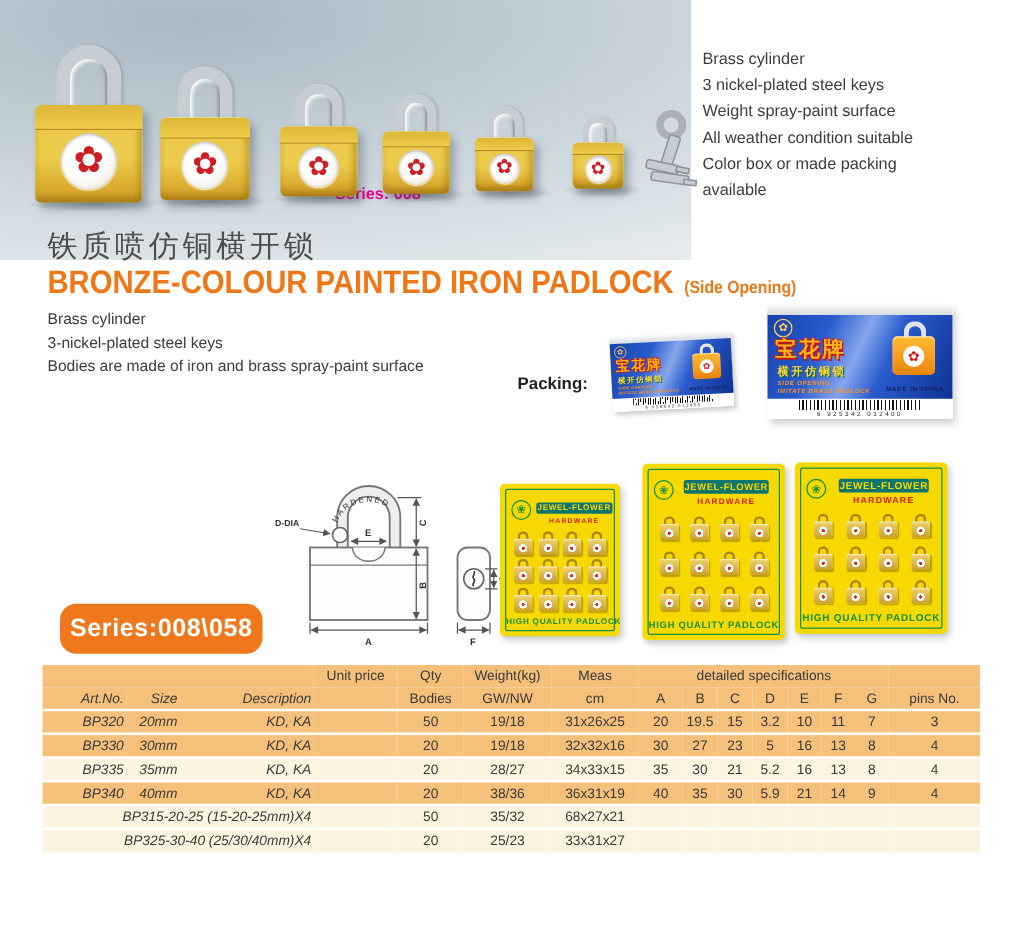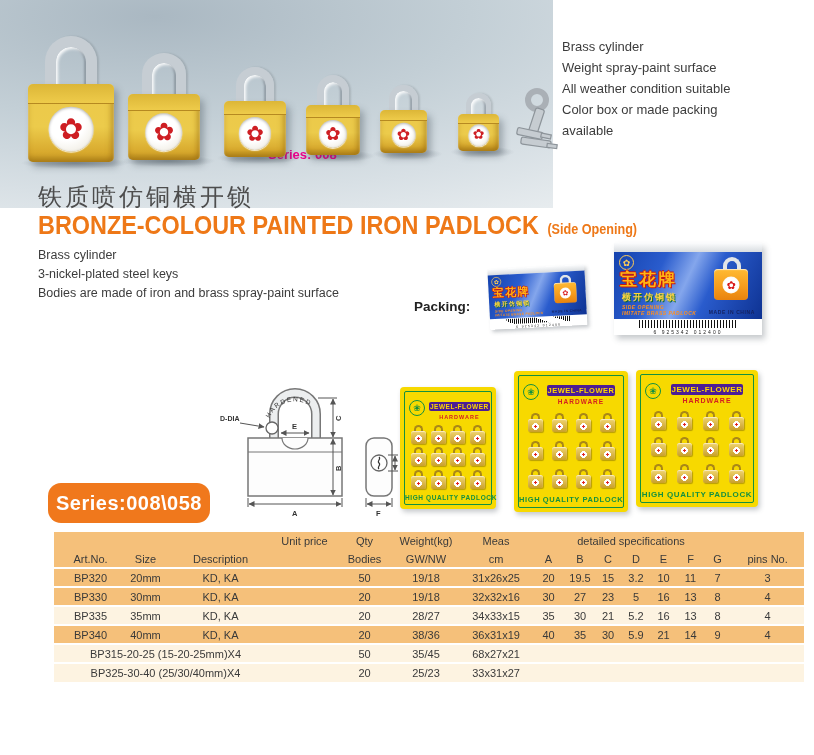--- a/index.html
+++ b/index.html
@@ -85,47 +85,47 @@
   .diagram text { font-family:"Liberation Sans",sans-serif; fill:#333; }
 
   
   .card { position:absolute; background:#f7d900; border-radius:4px; padding:4px;
     box-shadow:2px 3px 5px rgba(70,80,90,.3); }
   .card-frame { border:1.5px solid #149040; height:100%; display:flex; flex-direction:column; border-radius:2px; }
   .card-head { display:flex; align-items:center; gap:4px; padding:3px 4px 1px; }
   .card-logo { width:16px; height:16px; flex:0 0 16px; border:1px solid #149040; border-radius:50%;
     color:#149040; font-size:9px; display:flex; align-items:center; justify-content:center; }
   .card-titles { flex:1; text-align:center; }
-  .card-title { display:inline-block; background:#4c1d95; color:#ffd700; font-weight:bold;
+  .card-title { display:inline-block; background:#0f766e; color:#ffd700; font-weight:bold;
     font-size:var(--fs); padding:1px 1px; border-radius:2px; white-space:nowrap; letter-spacing:.5px; }
   .card-sub { color:#d42020; font-weight:bold; font-size:calc(var(--fs) - 1px); margin-top:1px; letter-spacing:1px; }
   .lock-grid { flex:1; display:grid; grid-template-columns:repeat(4,1fr); align-items:center;
     justify-items:center; padding:2px 4px; }
   .mini-lock { position:relative; }
   .ml-sh { display:block; width:9px; height:8px; margin:0 auto -2px; border:2px solid #a98718;
     border-bottom:none; border-radius:5px 5px 0 0; }
   .ml-bd { display:block; width:15px; height:13px; border-radius:2px;
     background:radial-gradient(circle at 50% 58%, #e02525 0 1.3px, #ffffff 1.3px 3.2px, rgba(0,0,0,0) 3.4px),
                linear-gradient(180deg,#f0d470,#c9a02b);
     box-shadow:inset 0 1px 1px rgba(255,255,255,.6), 1px 1px 1px rgba(90,70,10,.4); }
   .card-foot { color:#149040; font-weight:bold; font-size:var(--fs); text-align:center;
     padding:1px 0 3px; letter-spacing:.6px; white-space:nowrap; }
 
   
   .series-badge { position:absolute; left:48px; top:483px; width:162px; height:40px;
     background:#f0781c; border-radius:13px; display:flex; align-items:center; justify-content:center;
     color:#fff; font-size:20px; font-weight:bold; letter-spacing:.5px; }
 
   
-  .spec-table { position:absolute; left:54px; top:532px; width:750px; border-collapse:collapse; table-layout:fixed; }
+  .spec-table { position:absolute; left:34px; top:532px; width:750px; border-collapse:collapse; table-layout:fixed; }
   .spec-table th, .spec-table td { font-size:11px; color:#3a3a3a; padding:2.5px 2px; font-weight:normal;
     overflow:visible; white-space:nowrap; }
   .spec-table thead tr { background:#f5c07a; }
   .spec-table thead th { height:18px; vertical-align:middle; text-align:center; }
-  .spec-table th.al, .spec-table td.al { text-align:center; padding-left:8px; }
+  .spec-table th.al, .spec-table td.al { text-align:right; padding-left:8px;font-style:italic; }
   .spec-table td.ac { text-align:center; }
   .spec-table tbody tr { height:19px; }
   .spec-table tbody td { border-top:2px solid #ffffff; }
   .row-light { background:#fdf3e1; }
   .row-dark  { background:#f5c07a; }
 </style>
 </head>
 <body>
 
 <div class="photo">
@@ -173,20 +173,21 @@
       <rect x="24" y="55" width="30" height="7" rx="2" transform="rotate(8 39 58)"></rect>
       <rect x="44" y="50" width="10" height="4" transform="rotate(12 49 52)"></rect>
       <rect x="50" y="60" width="10" height="4" transform="rotate(8 55 62)"></rect>
     </g>
   </svg>
   <div class="series-photo">Series: 008</div>
 </div>
 
 <div class="right-specs">
   <div>Brass cylinder</div>
+  <div>3 nickel-plated steel keys</div>
   <div>Weight spray-paint surface</div>
   <div>All weather condition suitable</div>
   <div>Color box or made packing</div>
   <div>available</div>
 </div>
 
 <div class="cn-title">铁质喷仿铜横开锁</div>
 <div class="en-title">
   <span class="main">BRONZE-COLOUR PAINTED IRON PADLOCK</span>
   <span class="sub">(Side Opening)</span>
@@ -608,21 +609,21 @@
         <td class="ac">5.9</td>
         <td class="ac">21</td>
         <td class="ac">14</td>
         <td class="ac">9</td>
         <td class="ac">4</td>
       </tr>
       <tr class="row-light">
         <td colspan="3" class="al">BP315-20-25 (15-20-25mm)X4</td>
         <td class="ac"></td>
         <td class="ac">50</td>
-        <td class="ac">35/45</td>
+        <td class="ac">35/32</td>
         <td class="ac">68x27x21</td>
         <td class="ac"></td>
         <td class="ac"></td>
         <td class="ac"></td>
         <td class="ac"></td>
         <td class="ac"></td>
         <td class="ac"></td>
         <td class="ac"></td>
         <td class="ac"></td>
       </tr>

